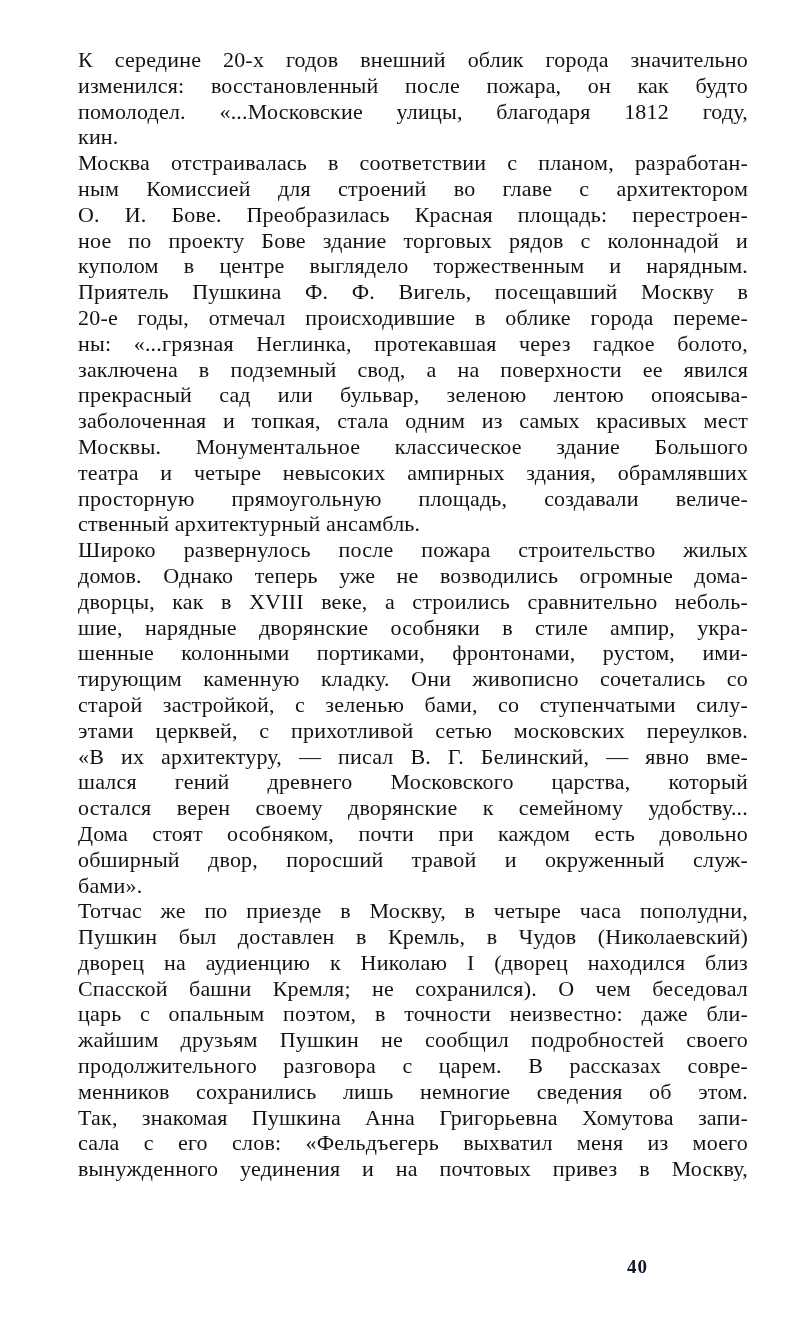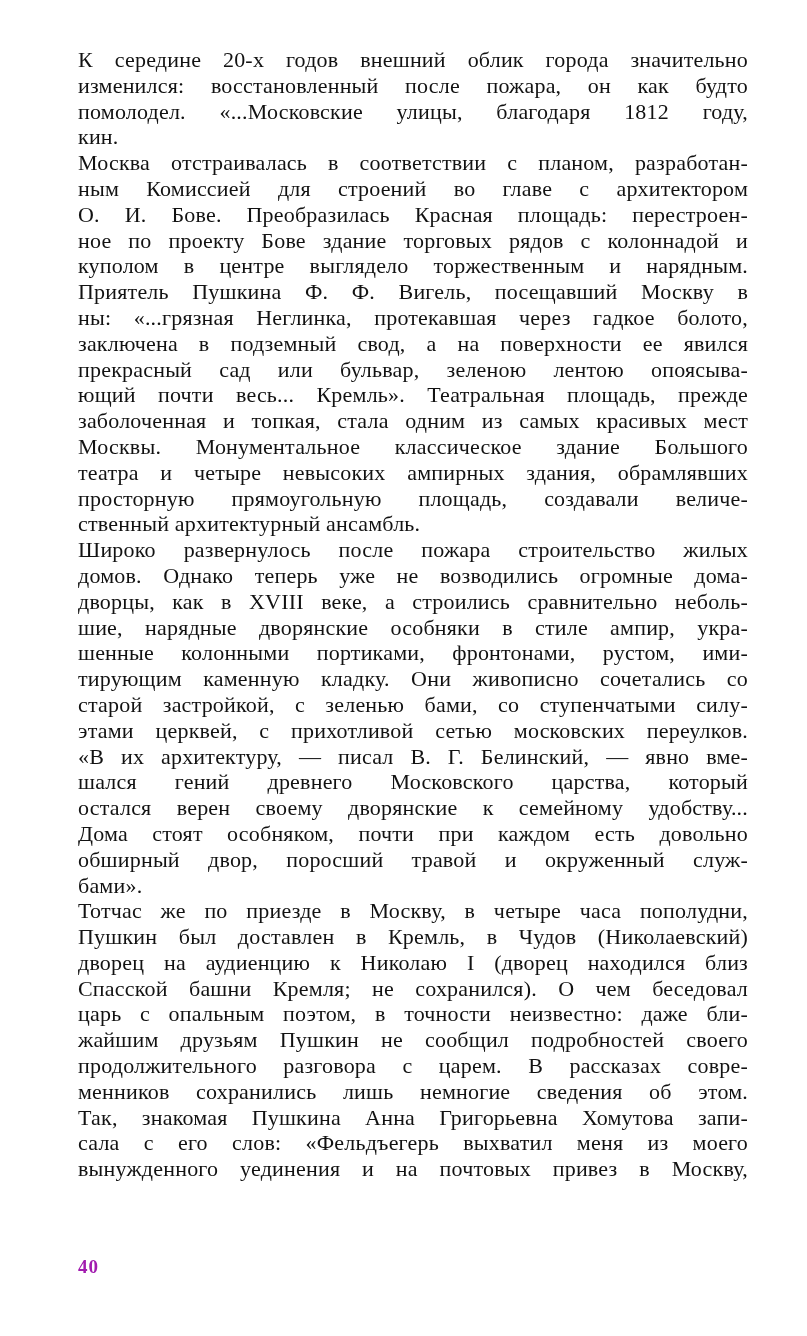--- a/index.html
+++ b/index.html
@@ -38,46 +38,46 @@
     text-align-last: left;
     -moz-text-align-last: left;
   }
   .it {
   }
   .page-number {
     position: absolute;
     top: 1256px;
     left: 78px;
     width: 570px;
-    text-align: left;
+    text-align: right;
     font-size: 19px;
     font-weight: bold;
     letter-spacing: 1px;
-    color: #a21caf;
+    color: #0f172a;
   }
 </style>
 </head>
 <body>
 
 <div class="scan-page">
   <div class="text-block">
       <div class="line"><span>К середине 20-х годов внешний облик города значительно</span></div>
       <div class="line"><span>изменился: восстановленный после пожара, он как будто</span></div>
       <div class="line"><span>помолодел. «...Московские улицы, благодаря 1812 году,</span></div>
       <div class="line noj"><span>кин.</span></div>
       <div class="line"><span>Москва отстраивалась в соответствии с планом, разработан-</span></div>
       <div class="line"><span>ным Комиссией для строений во главе с архитектором</span></div>
       <div class="line"><span>О. И. Бове. Преобразилась Красная площадь: перестроен-</span></div>
       <div class="line"><span>ное по проекту Бове здание торговых рядов с колоннадой и</span></div>
       <div class="line"><span>куполом в центре выглядело торжественным и нарядным.</span></div>
       <div class="line"><span>Приятель Пушкина Ф. Ф. Вигель, посещавший Москву в</span></div>
+      <div class="line"><span>20-е годы, отмечал происходившие в облике города переме-</span></div>
       <div class="line"><span>ны: «...грязная Неглинка, протекавшая через гадкое болото,</span></div>
       <div class="line"><span>заключена в подземный свод, а на поверхности ее явился</span></div>
       <div class="line"><span>прекрасный сад или бульвар, зеленою лентою опоясыва-</span></div>
-      <div class="line"><span>ющий почти весь... Кремль». Театральная площадь, прежде</span></div>
       <div class="line"><span>заболоченная и топкая, стала одним из самых красивых мест</span></div>
       <div class="line"><span>Москвы. Монументальное классическое здание Большого</span></div>
       <div class="line"><span>театра и четыре невысоких ампирных здания, обрамлявших</span></div>
       <div class="line"><span>просторную прямоугольную площадь, создавали величе-</span></div>
       <div class="line noj"><span>ственный архитектурный ансамбль.</span></div>
       <div class="line"><span>Широко развернулось после пожара строительство жилых</span></div>
       <div class="line"><span>домов. Однако теперь уже не возводились огромные дома-</span></div>
       <div class="line"><span>дворцы, как в XVIII веке, а строились сравнительно неболь-</span></div>
       <div class="line"><span>шие, нарядные дворянские особняки в стиле ампир, укра-</span></div>
       <div class="line"><span>шенные колонными портиками, фронтонами, рустом, ими-</span></div>

